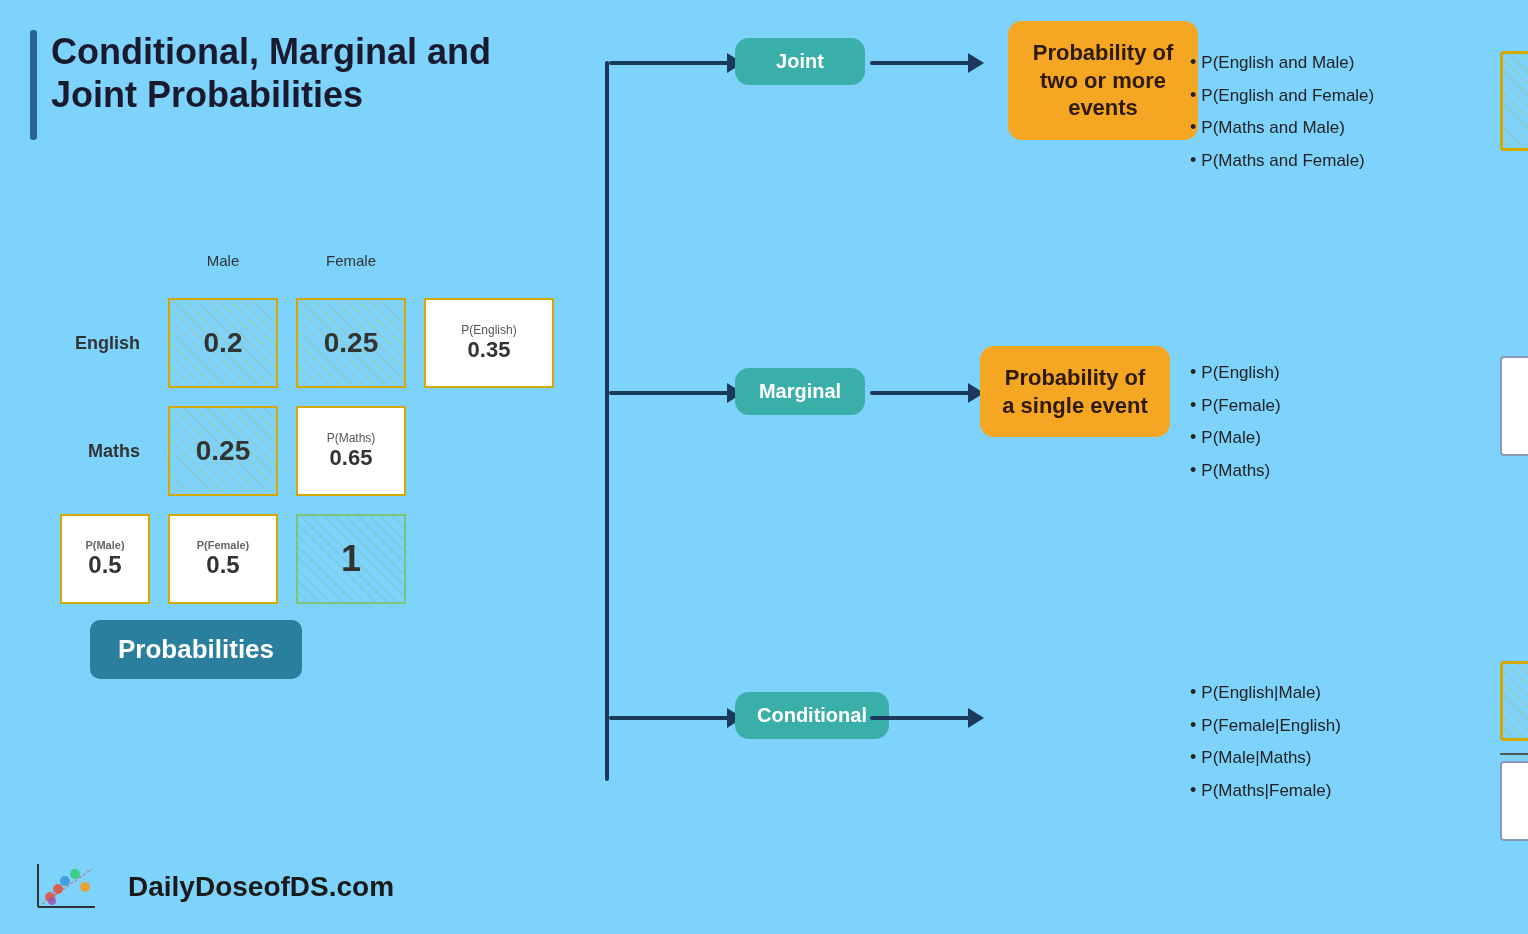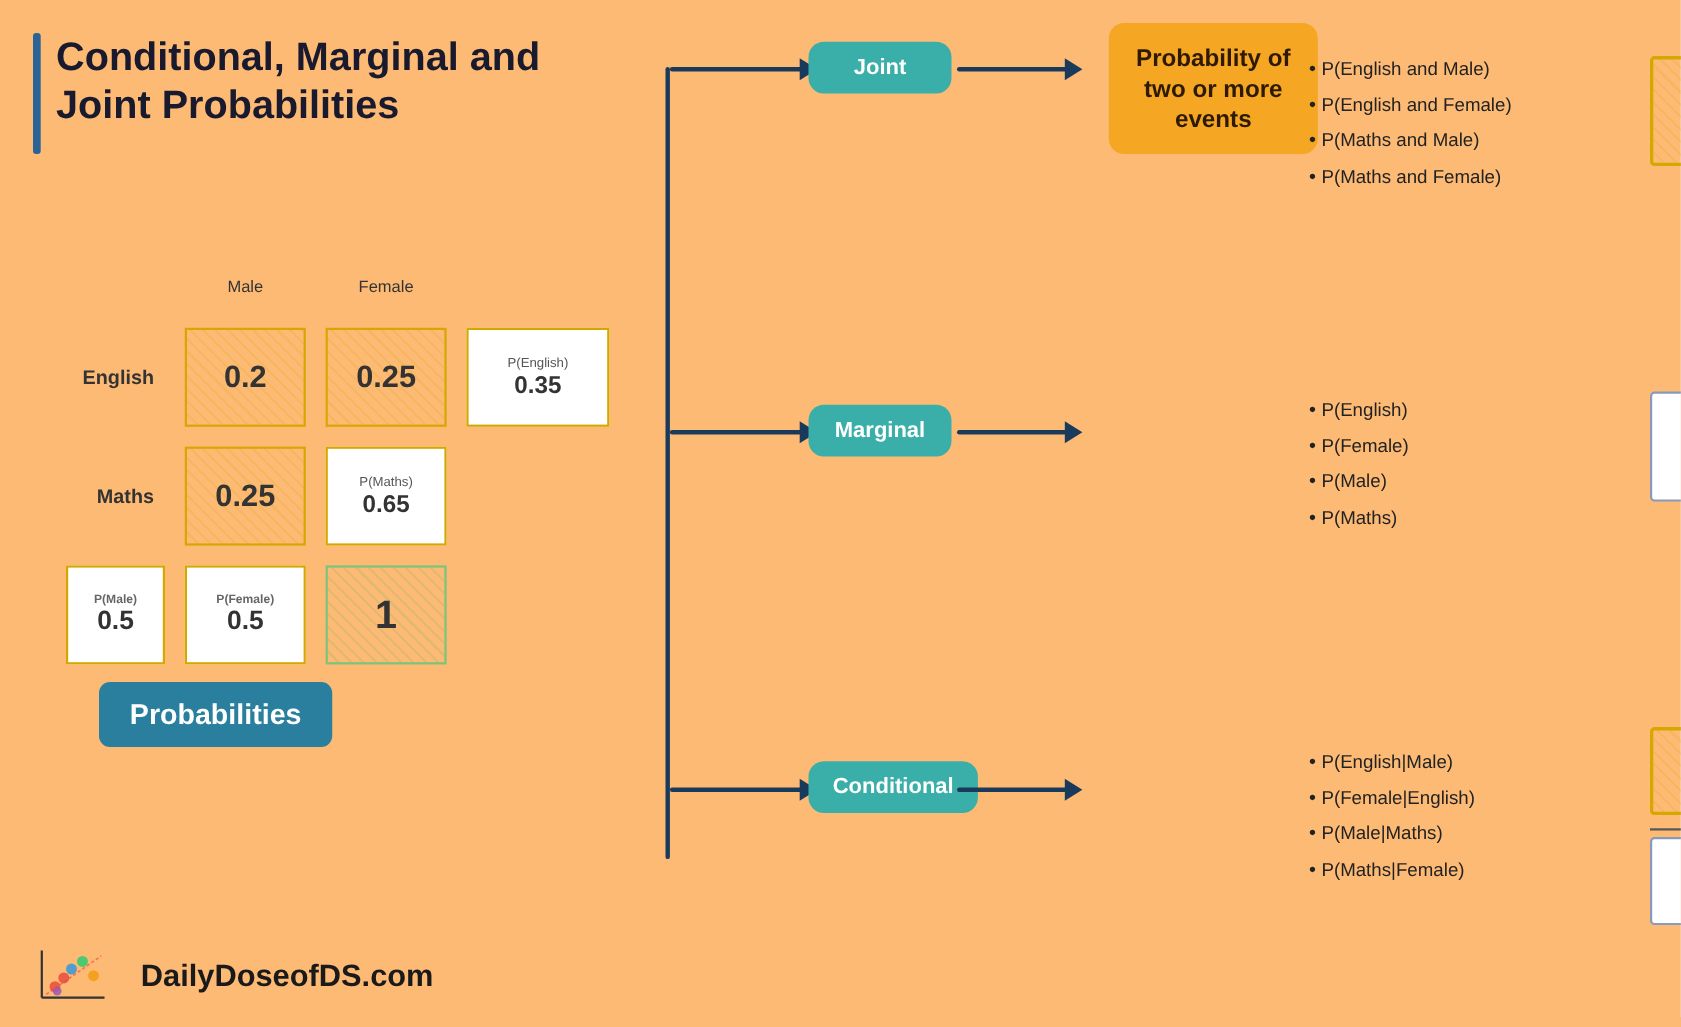--- a/index.html
+++ b/index.html
@@ -7,21 +7,21 @@
       background: #f0f2f5;
       font-family: 'Arial', sans-serif;
       width: 1528px;
       height: 934px;
       overflow: hidden;
       position: relative;
     }
     .page {
       width: 1528px;
       height: 934px;
-      background: #fdba74;
+      background: #7dd3fc;
       position: relative;
     }
 
     
     .title-area {
       position: absolute;
       top: 30px;
       left: 30px;
       display: flex;
       align-items: flex-start;
@@ -313,20 +313,23 @@
       <li><span>P(Maths and Female)</span></li>
     </ul>
 
     <div class="deco-rect" style="left:1010px; top:35px; width:110px; height:100px; border:3px solid #d4a800; background: repeating-linear-gradient(45deg, transparent, transparent 6px, rgba(212,168,0,0.18) 6px, rgba(212,168,0,0.18) 8px);"></div>
 
     <div class="horiz-line arrow-right" style="left:119px; top:375px; width:120px;"></div>
     <div class="type-badge" style="left:245px; top:352px;">
       <span>Marginal</span>
     </div>
     <div class="horiz-line arrow-right" style="left:380px; top:375px; width:100px;"></div>
+    <div class="desc-box" style="left:490px; top:330px;">
+      <span>Probability of a single event</span>
+    </div>
     <ul class="bullet-list" style="left:700px; top:340px;">
       <li><span>P(English)</span></li>
       <li><span>P(Female)</span></li>
       <li><span>P(Male)</span></li>
       <li><span>P(Maths)</span></li>
     </ul>
 
     <div class="deco-rect" style="left:1010px; top:340px; width:110px; height:100px; border:2px solid #8899bb; background: #fff;"></div>
 
     <div class="horiz-line arrow-right" style="left:119px; top:700px; width:120px;"></div>

